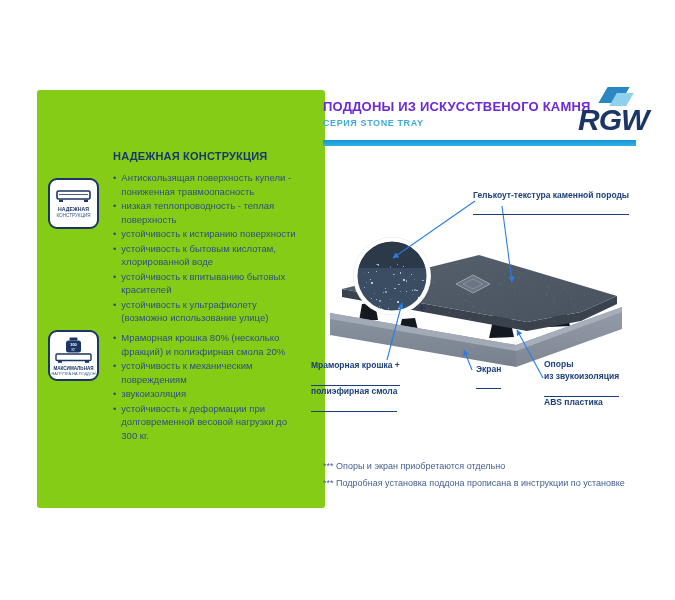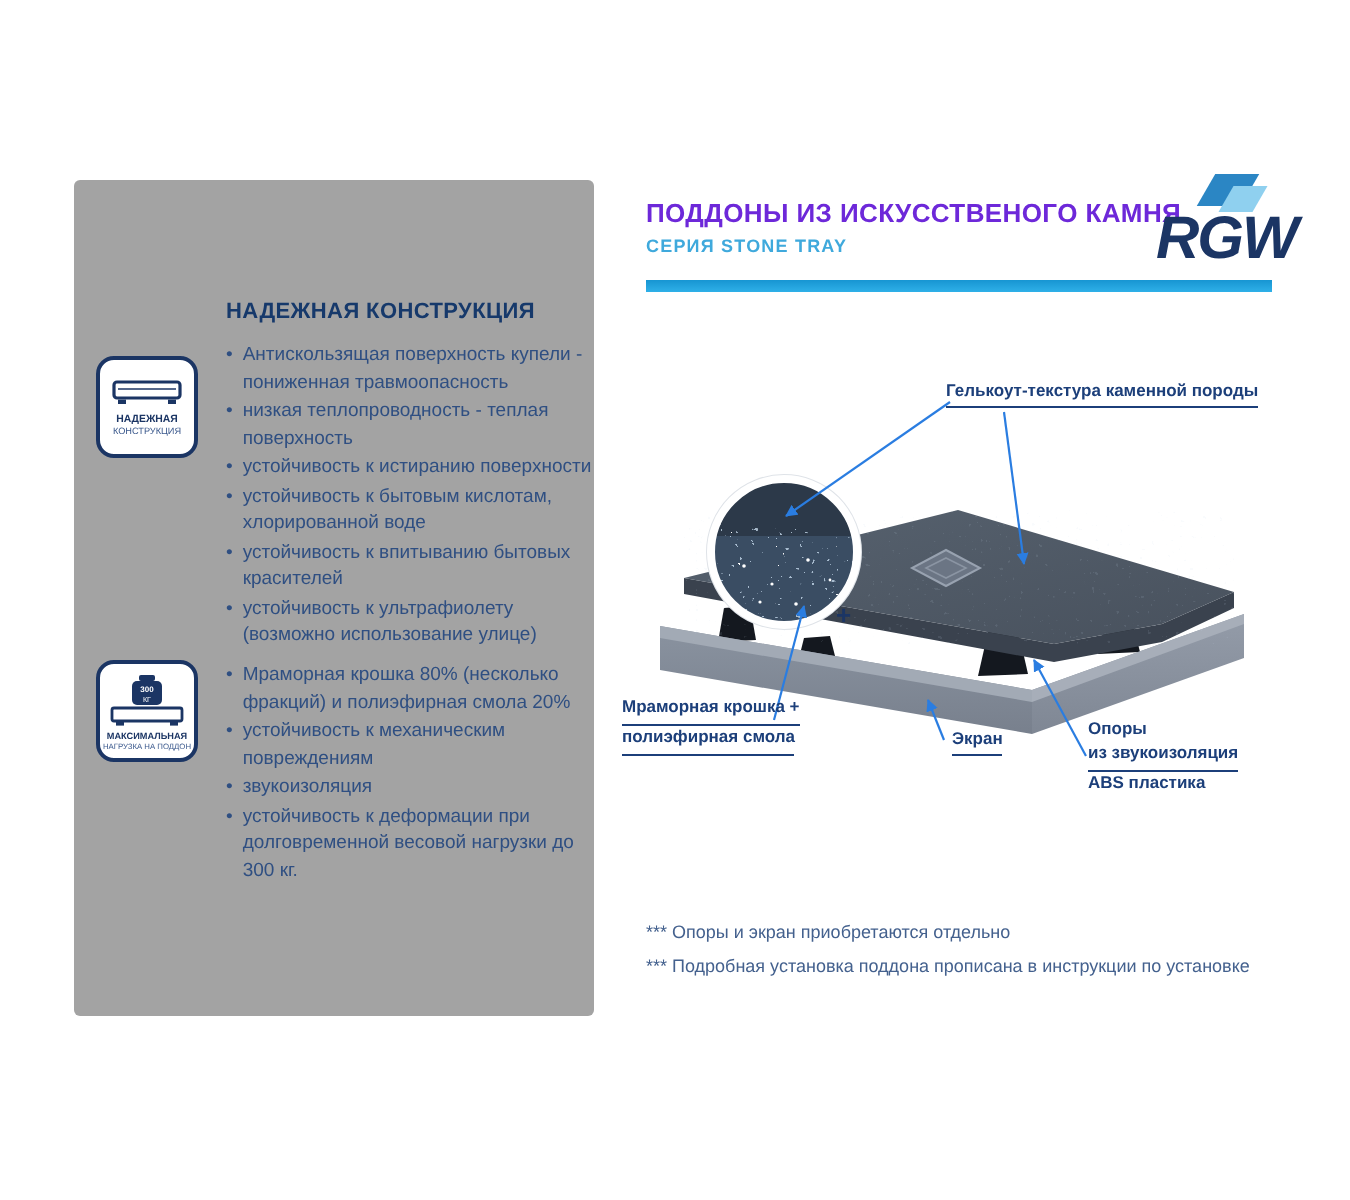--- a/index.html
+++ b/index.html
@@ -2,21 +2,21 @@
 <html><head>
 <meta charset="utf-8">
 <style>
   html,body{margin:0;padding:0;}
   body{
     width:675px;height:600px;position:relative;background:#ffffff;
     font-family:"Liberation Sans",sans-serif;overflow:hidden;
   }
   
   .panel{position:absolute;left:37px;top:90px;width:260px;height:418px;
-    background:#a3a3a3;border-radius:3px;}
+    background:#84cc16;border-radius:3px;padding-left:28px;}
   .panel-heading{position:absolute;left:76px;top:60px;font-size:11px;font-weight:bold;
     color:#16396b;letter-spacing:.2px;white-space:nowrap;}
   .badge{position:absolute;width:51px;height:51px;background:#ffffff;
     border:2px solid #1b3564;border-radius:9px;box-sizing:border-box;}
   #badge1{left:11px;top:88px;}
   #badge2{left:11px;top:240px;}
   .feat-list{position:absolute;left:76px;width:188px;}
   #list1{top:81px;}
   #list2{top:241px;}
   .feat{display:flex;gap:5px;font-size:9.5px;line-height:13.5px;color:#2f4f82;margin-bottom:1px;}
@@ -31,23 +31,23 @@
   .logo{position:absolute;left:578px;top:86px;width:62px;height:48px;}
   .logo .pm1{position:absolute;left:25px;top:1px;width:22px;height:16px;
     background:#2b86c4;transform:skewX(-30deg);}
   .logo .pm2{position:absolute;left:35px;top:7px;width:17px;height:13px;
     background:#8fd0ef;transform:skewX(-30deg);}
   .logo-text{position:absolute;left:0;top:17px;font-size:30px;font-weight:bold;
     font-style:italic;color:#1b3564;letter-spacing:-1px;}
   
   #diagram{position:absolute;left:320px;top:180px;width:355px;height:235px;}
   .dlabel{position:absolute;font-size:8.5px;font-weight:bold;color:#1c3f7a;}
-  .dlabel .ul{border-bottom:1px solid #1c3f7a;padding-bottom:3px;display:inline-block;}
+  .dlabel .ul{border-bottom:1px solid #1c3f7a;padding-bottom:14px;display:inline-block;}
   #label-gelcoat{left:473px;top:190px;}
-  #label-marble{left:311px;top:348px;line-height:11px;}
+  #label-marble{left:311px;top:360px;line-height:11px;}
   #label-screen{left:476px;top:364px;}
   #label-supports{left:544px;top:359px;line-height:11.5px;}
   .fnote{position:absolute;left:323px;font-size:9px;color:#44618e;}
   #fnote1{top:461px;text-align:right;}
   #fnote2{top:478px;}
 </style>
 </head>
 <body>
 
 <div class="panel">

